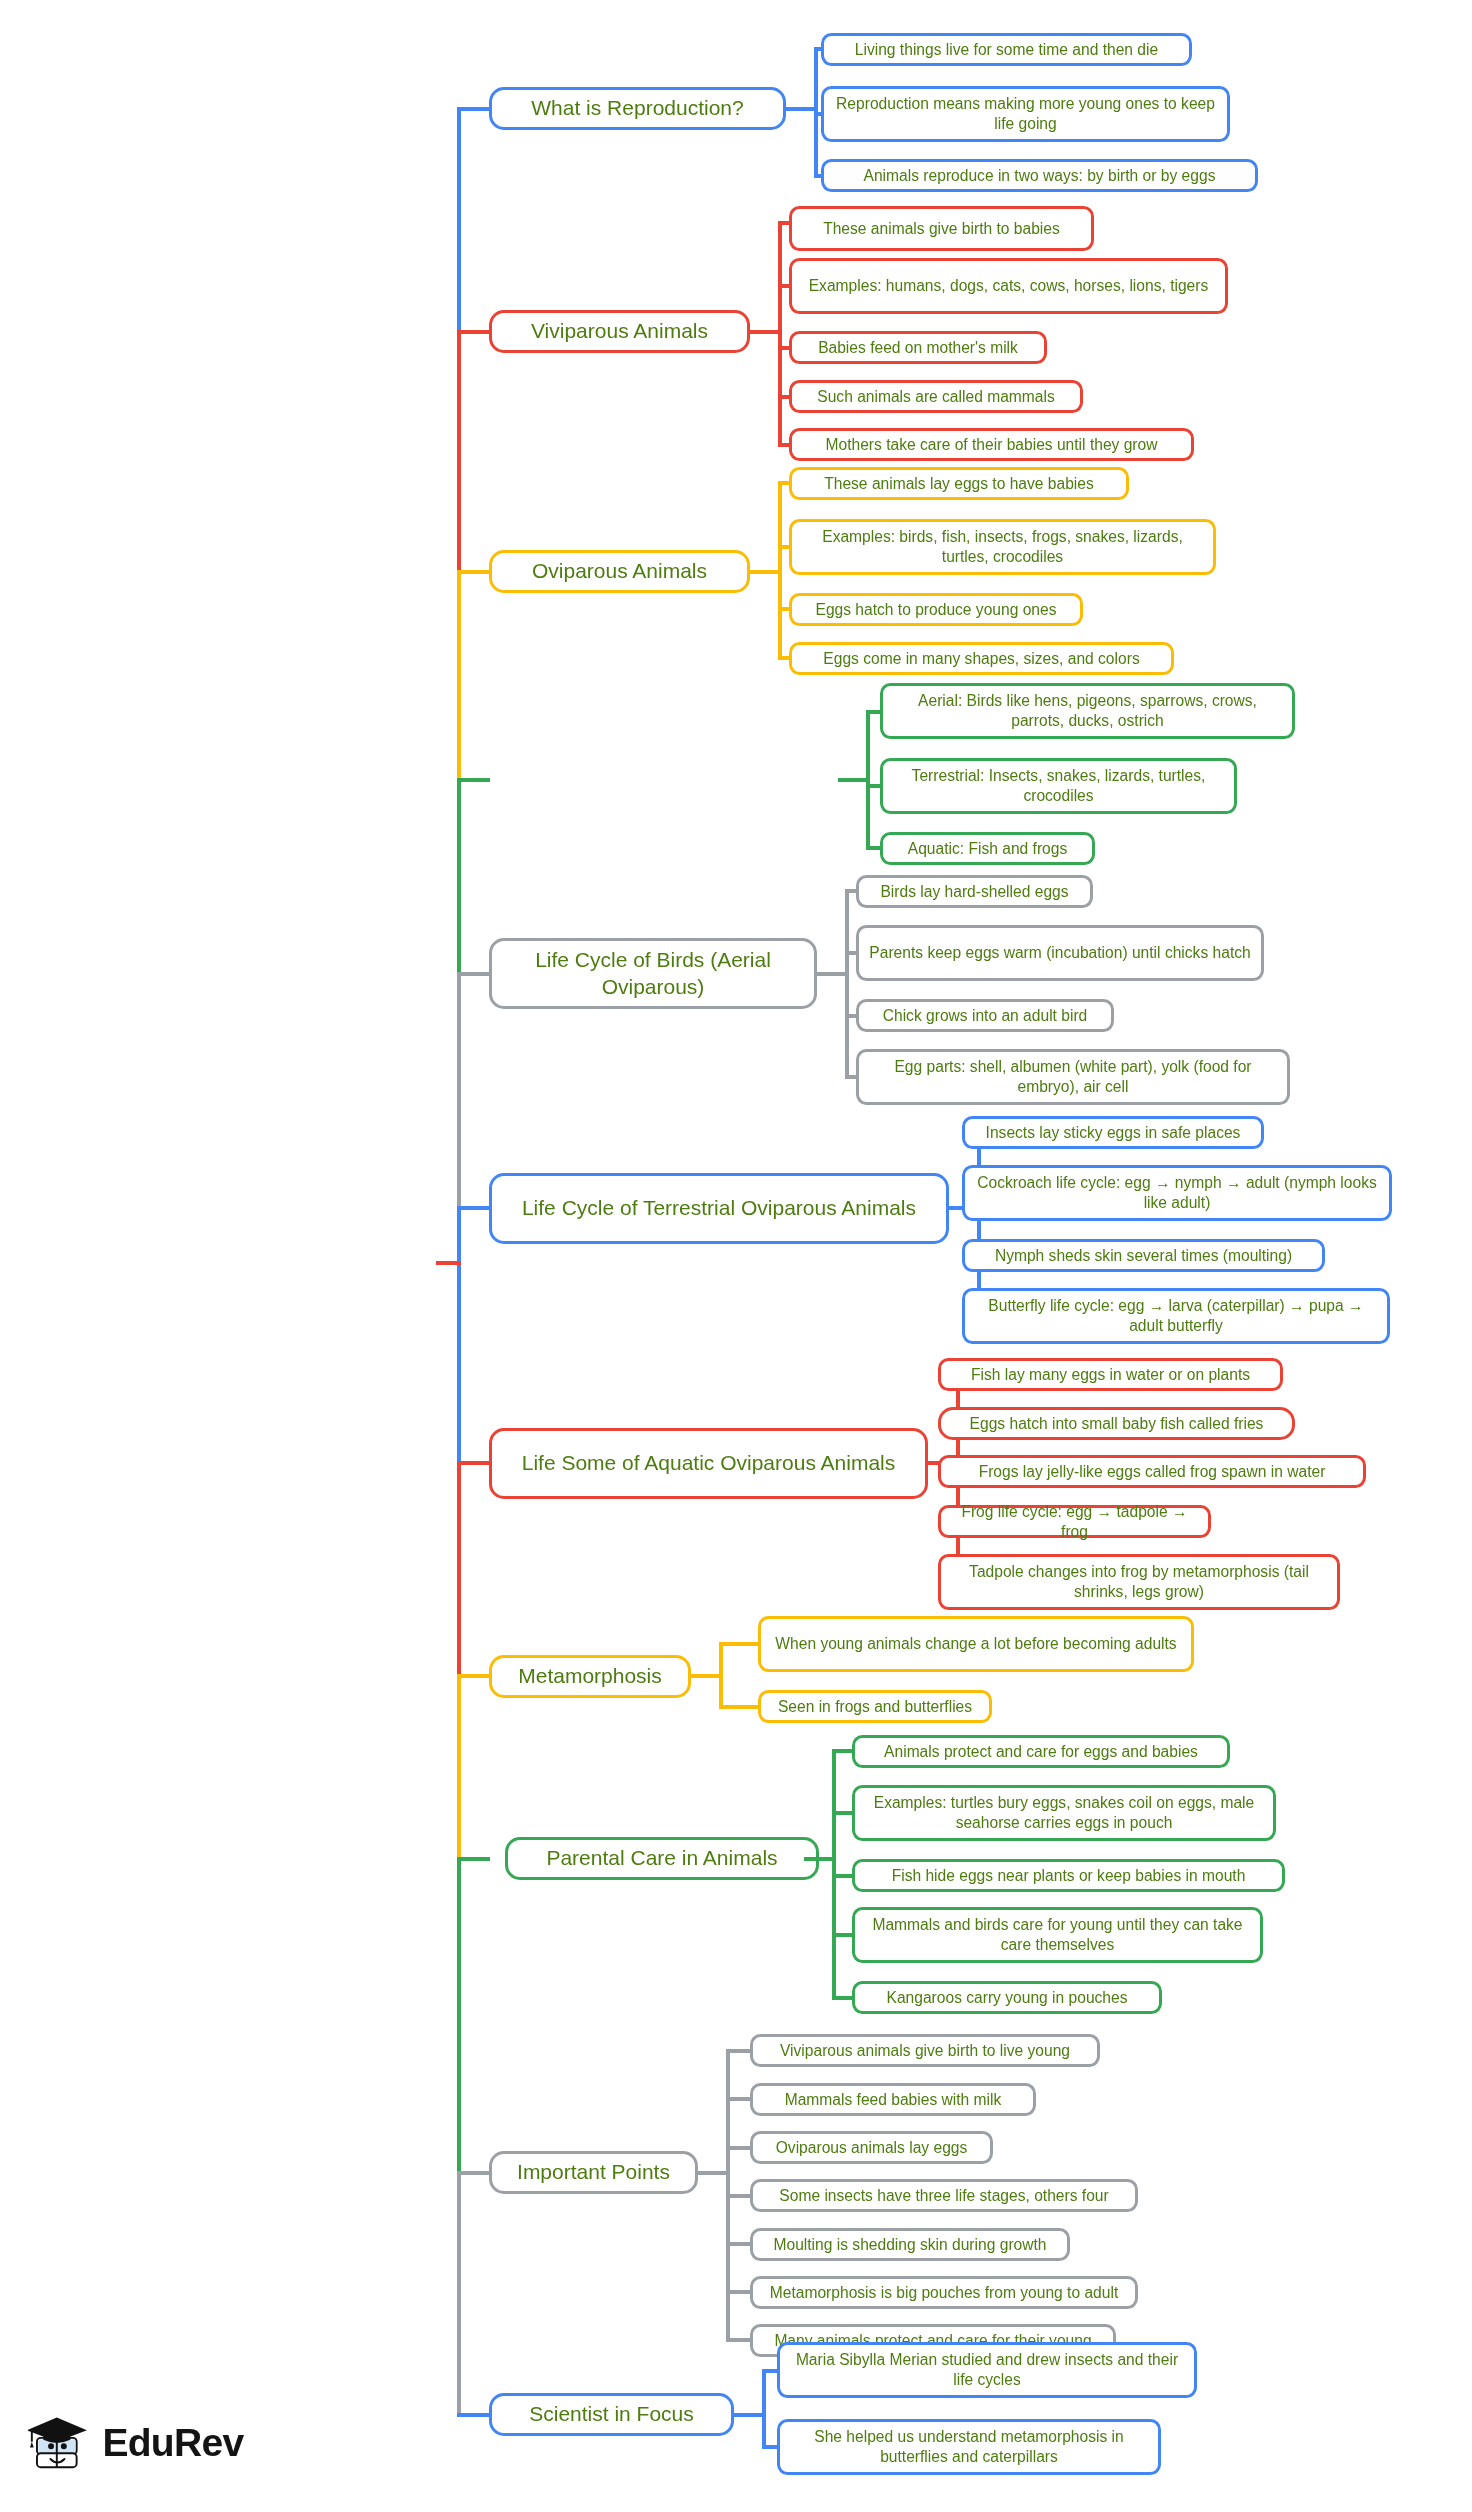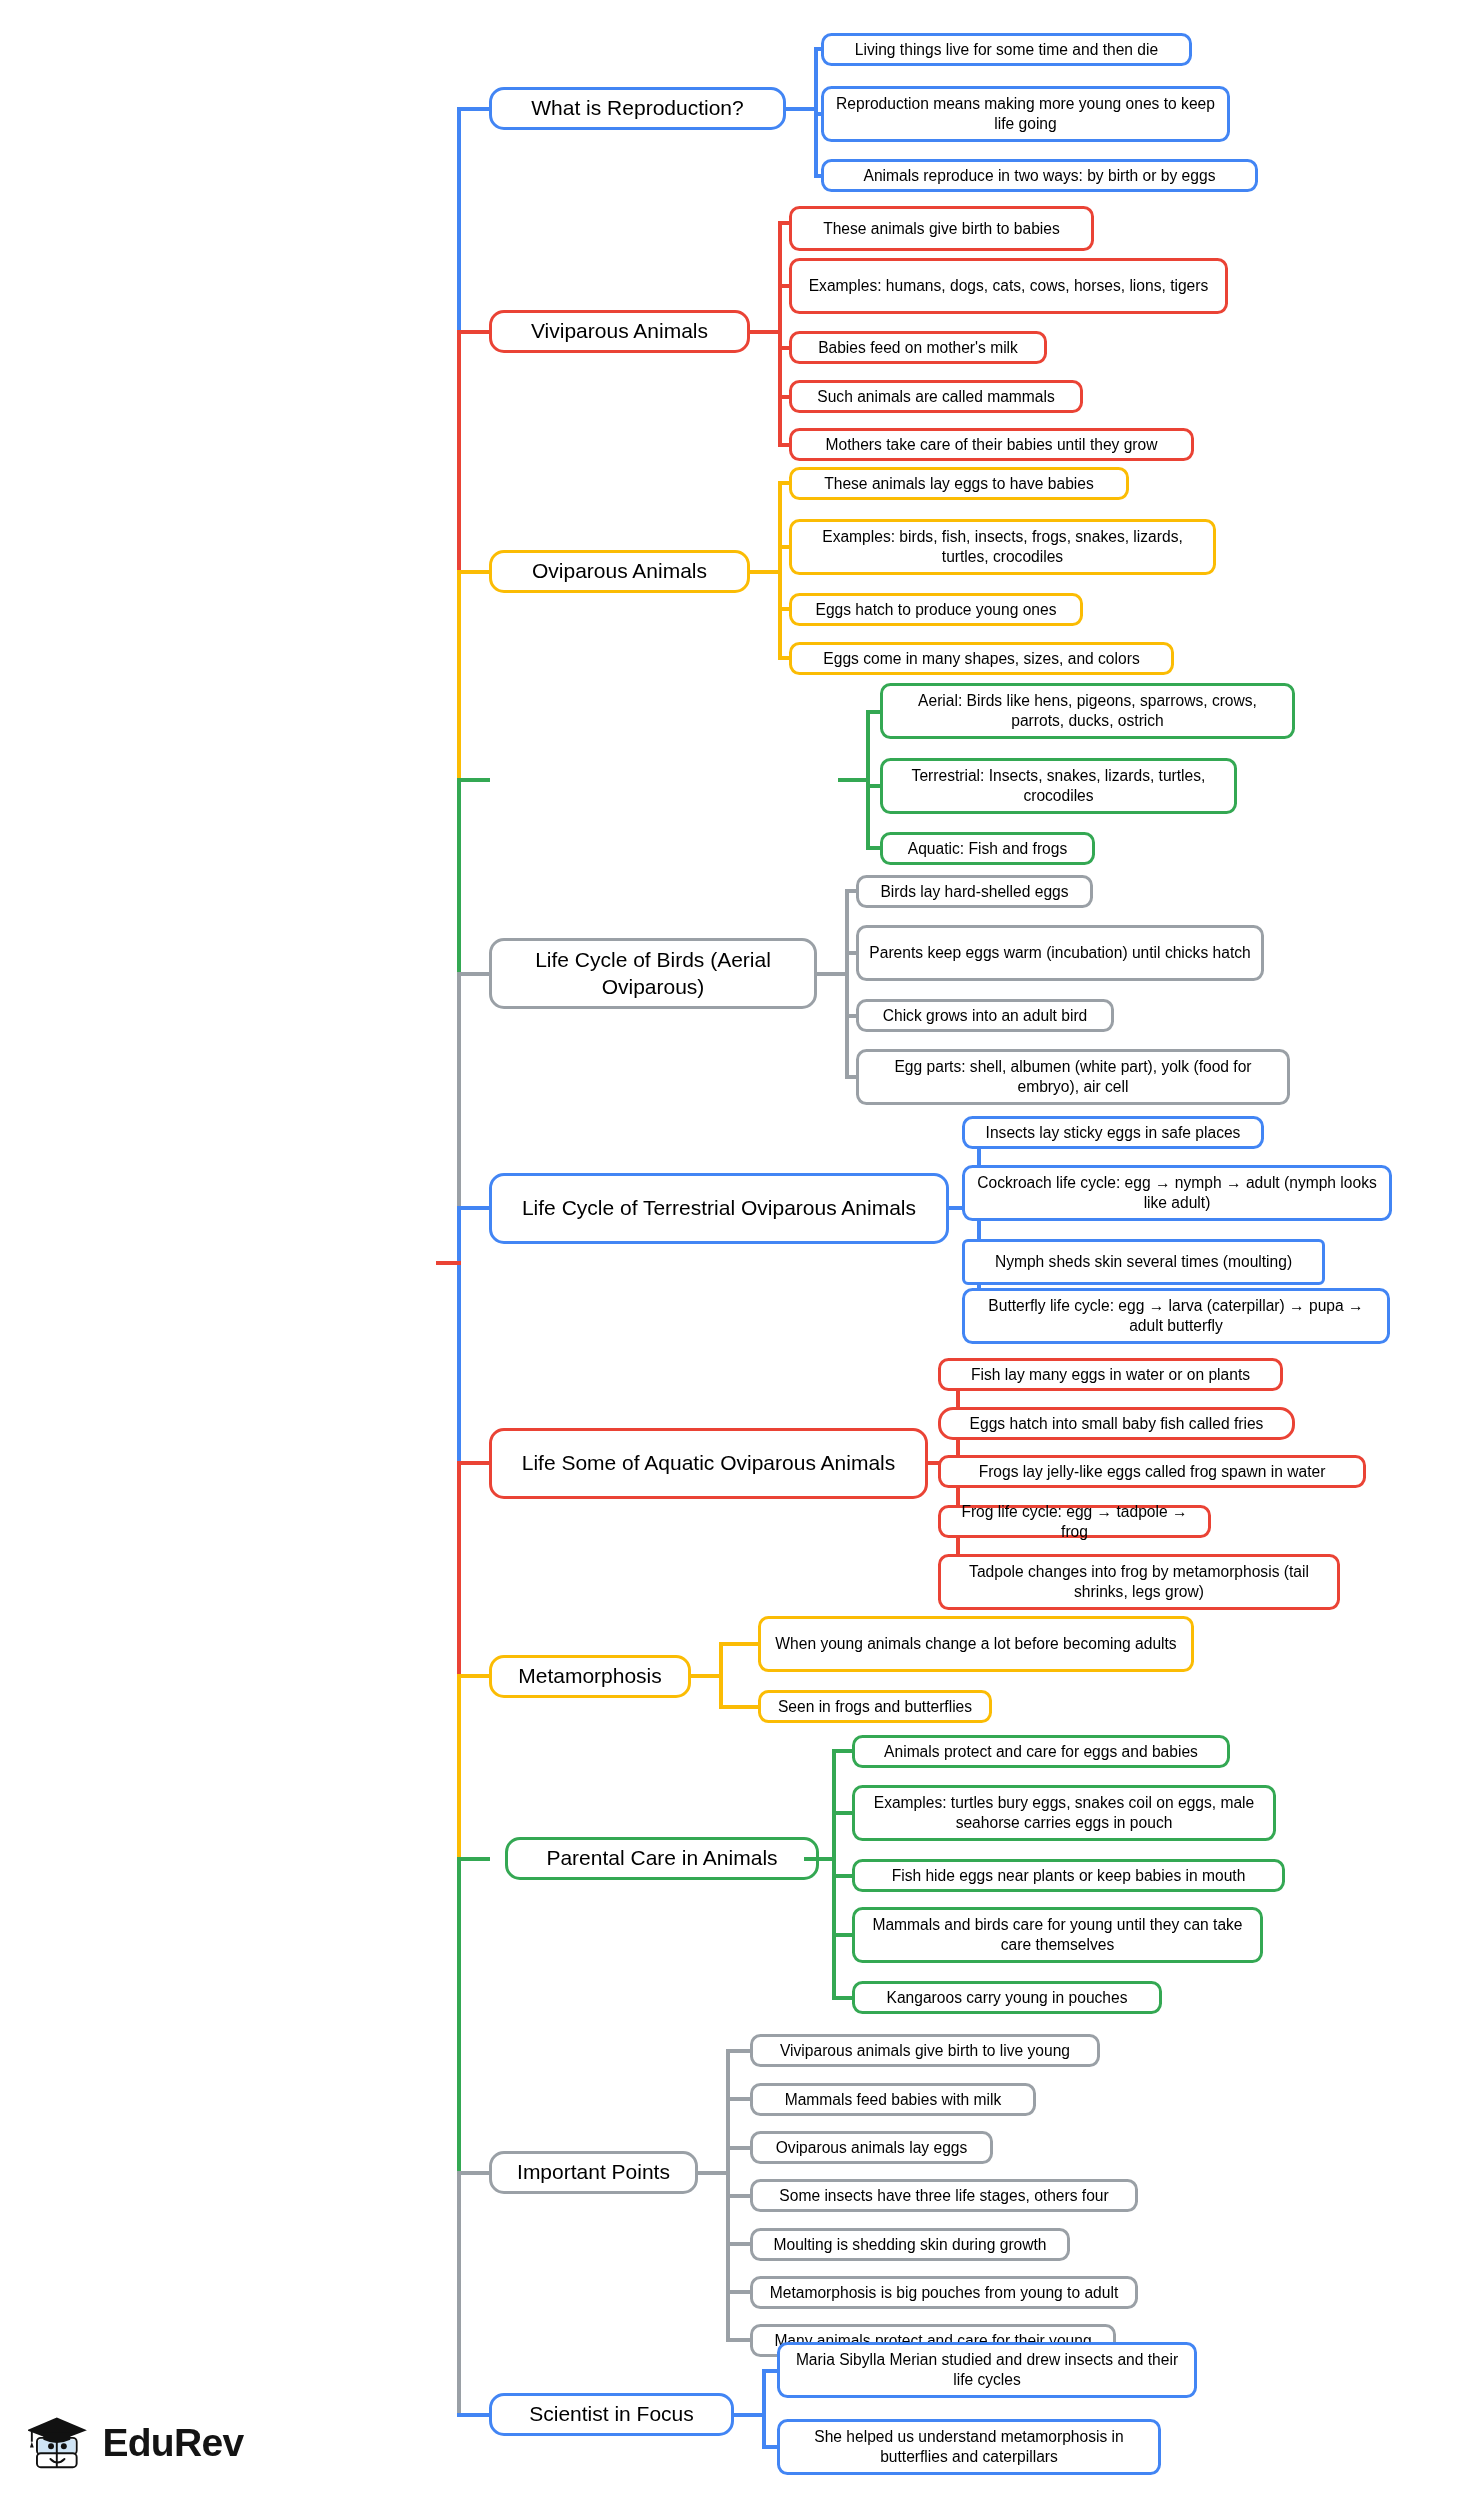--- a/index.html
+++ b/index.html
@@ -18,21 +18,21 @@
 
   
   .node {
     position: absolute;
     background: #ffffff;
     border-style: solid;
     display: flex;
     align-items: center;
     justify-content: center;
     text-align: center;
-    color: #000000;
+    color: #4d7c0f;
     line-height: 1.28;
   }
 
   
   .root-node {
     background: #000000;
     color: #ffffff;
     border: none;
     border-radius: 10.4px;
     font-size: 23px;
@@ -151,21 +151,21 @@
     <div class="conn conn-v" style="left: 457px; top: 1208px; height: 255px; background: rgb(66, 133, 244);"></div>
     <div class="conn conn-h" style="left: 457px; top: 1206px; width: 33px; background: rgb(66, 133, 244);"></div>
     <div class="node branch-node" style="left: 489px; top: 1173px; width: 460px; height: 71px; border-color: rgb(66, 133, 244);">Life Cycle of Terrestrial Oviparous Animals</div>
     <div class="conn conn-h" style="left: 949px; top: 1206px; width: 28px; background: rgb(66, 133, 244);"></div>
     <div class="conn conn-v" style="left: 977px; top: 1132px; height: 185px; background: rgb(66, 133, 244);"></div>
     <div class="conn conn-h" style="left: 977px; top: 1130px; background: rgb(66, 133, 244);"></div>
     <div class="node leaf-node" style="left: 962px; top: 1116px; width: 302px; height: 33px; border-color: rgb(66, 133, 244);">Insects lay sticky eggs in safe places</div>
     <div class="conn conn-h" style="left: 977px; top: 1192px; background: rgb(66, 133, 244);"></div>
     <div class="node leaf-node" style="left: 962px; top: 1165px; width: 430px; height: 56px; border-color: rgb(66, 133, 244);">Cockroach life cycle: egg → nymph → adult (nymph looks like adult)</div>
     <div class="conn conn-h" style="left: 977px; top: 1254px; background: rgb(66, 133, 244);"></div>
-    <div class="node leaf-node" style="left: 962px; top: 1239px; width: 363px; height: 46px; border-color: rgb(66, 133, 244); border-radius: 6px;">Nymph sheds skin several times (moulting)</div>
+    <div class="node leaf-node" style="left: 962px; top: 1239px; width: 363px; height: 33px; border-color: rgb(66, 133, 244);">Nymph sheds skin several times (moulting)</div>
     <div class="conn conn-h" style="left: 977px; top: 1315px; background: rgb(66, 133, 244);"></div>
     <div class="node leaf-node" style="left: 962px; top: 1288px; width: 428px; height: 56px; border-color: rgb(66, 133, 244);">Butterfly life cycle: egg → larva (caterpillar) → pupa → adult butterfly</div>
     <div class="conn conn-v" style="left: 457px; top: 1463px; height: 213px; background: rgb(234, 67, 53);"></div>
     <div class="conn conn-h" style="left: 457px; top: 1461px; width: 33px; background: rgb(234, 67, 53);"></div>
     <div class="node branch-node" style="left: 489px; top: 1428px; width: 439px; height: 71px; border-color: rgb(234, 67, 53);">Life Some of Aquatic Oviparous Animals</div>
     <div class="conn conn-h" style="left: 928px; top: 1461px; width: 28px; background: rgb(234, 67, 53);"></div>
     <div class="conn conn-v" style="left: 956px; top: 1374px; height: 208px; background: rgb(234, 67, 53);"></div>
     <div class="conn conn-h" style="left: 956px; top: 1373px; background: rgb(234, 67, 53);"></div>
     <div class="node leaf-node" style="left: 938px; top: 1358px; width: 345px; height: 33px; border-color: rgb(234, 67, 53);">Fish lay many eggs in water or on plants</div>
     <div class="conn conn-h" style="left: 956px; top: 1421px; background: rgb(234, 67, 53);"></div>

